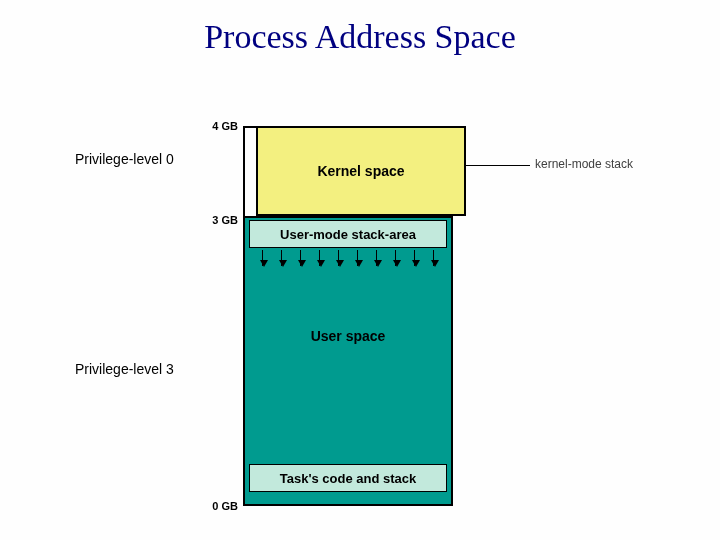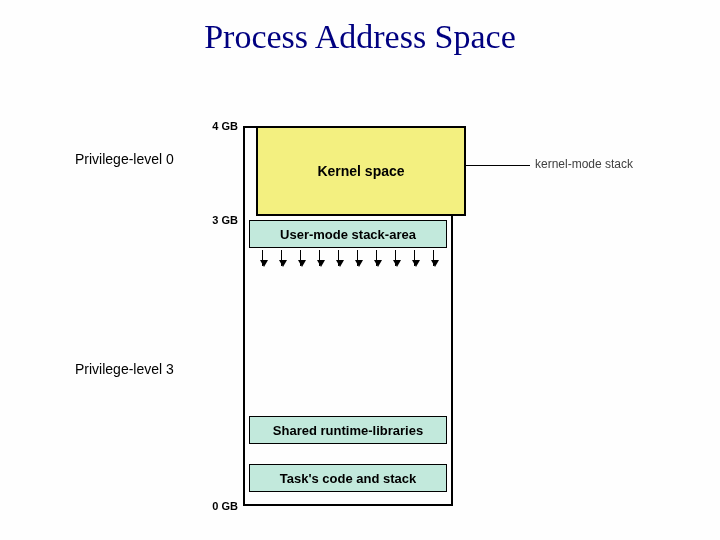--- a/index.html
+++ b/index.html
@@ -129,28 +129,28 @@
 
   <div class="right-label" style="left:535px; top:101px;">kernel-mode stack</div>
   <div class="arrow-left" style="left:445px; top:109px; width:85px;"></div>
 
   <div class="main-box" style="left:243px; top:70px; width:210px; height:380px;"></div>
 
   <div class="kernel" style="left:256px; top:70px; width:210px; height:90px;">
     <span>Kernel space</span>
   </div>
 
+  <div class="user-big" style="left:243px; top:160px; width:210px; height:290px;">
+    <div class="userspace-label" style="top:110px;">User space</div>
+  </div>
 
   <div class="inner-band" style="left:249px; top:164px; width:198px; height:28px;">
     <span>User-mode stack-area</span>
   </div>
 
-  <div class="inner-band" style="left:249px; top:360px; width:198px; height:28px;">
-    <span>Shared runtime-libraries</span>
-  </div>
 
   <div class="inner-band" style="left:249px; top:408px; width:198px; height:28px;">
     <span>Task's code and stack</span>
   </div>
 
   <div class="down-arrow" style="left:262px; top:194px; height:16px;"></div>
   <div class="down-arrow" style="left:281px; top:194px; height:16px;"></div>
   <div class="down-arrow" style="left:300px; top:194px; height:16px;"></div>
   <div class="down-arrow" style="left:319px; top:194px; height:16px;"></div>
   <div class="down-arrow" style="left:338px; top:194px; height:16px;"></div>

